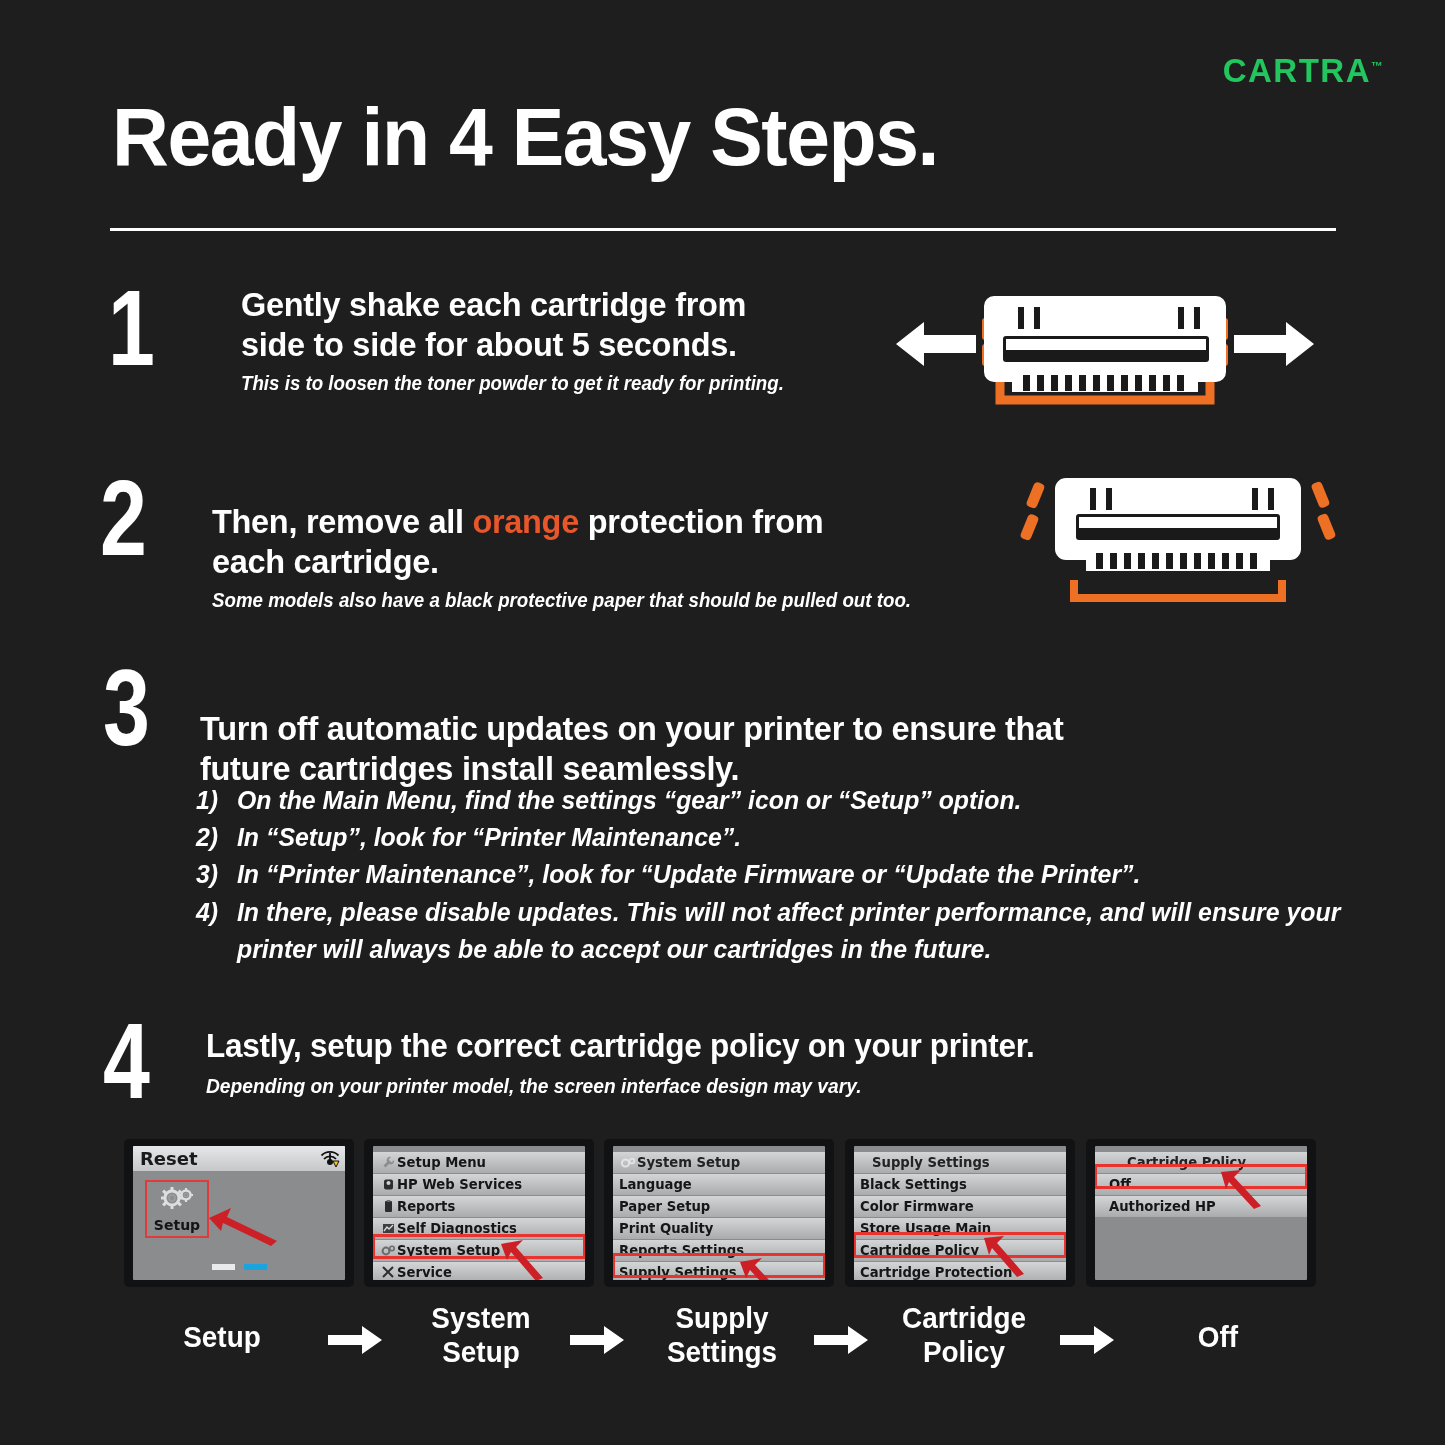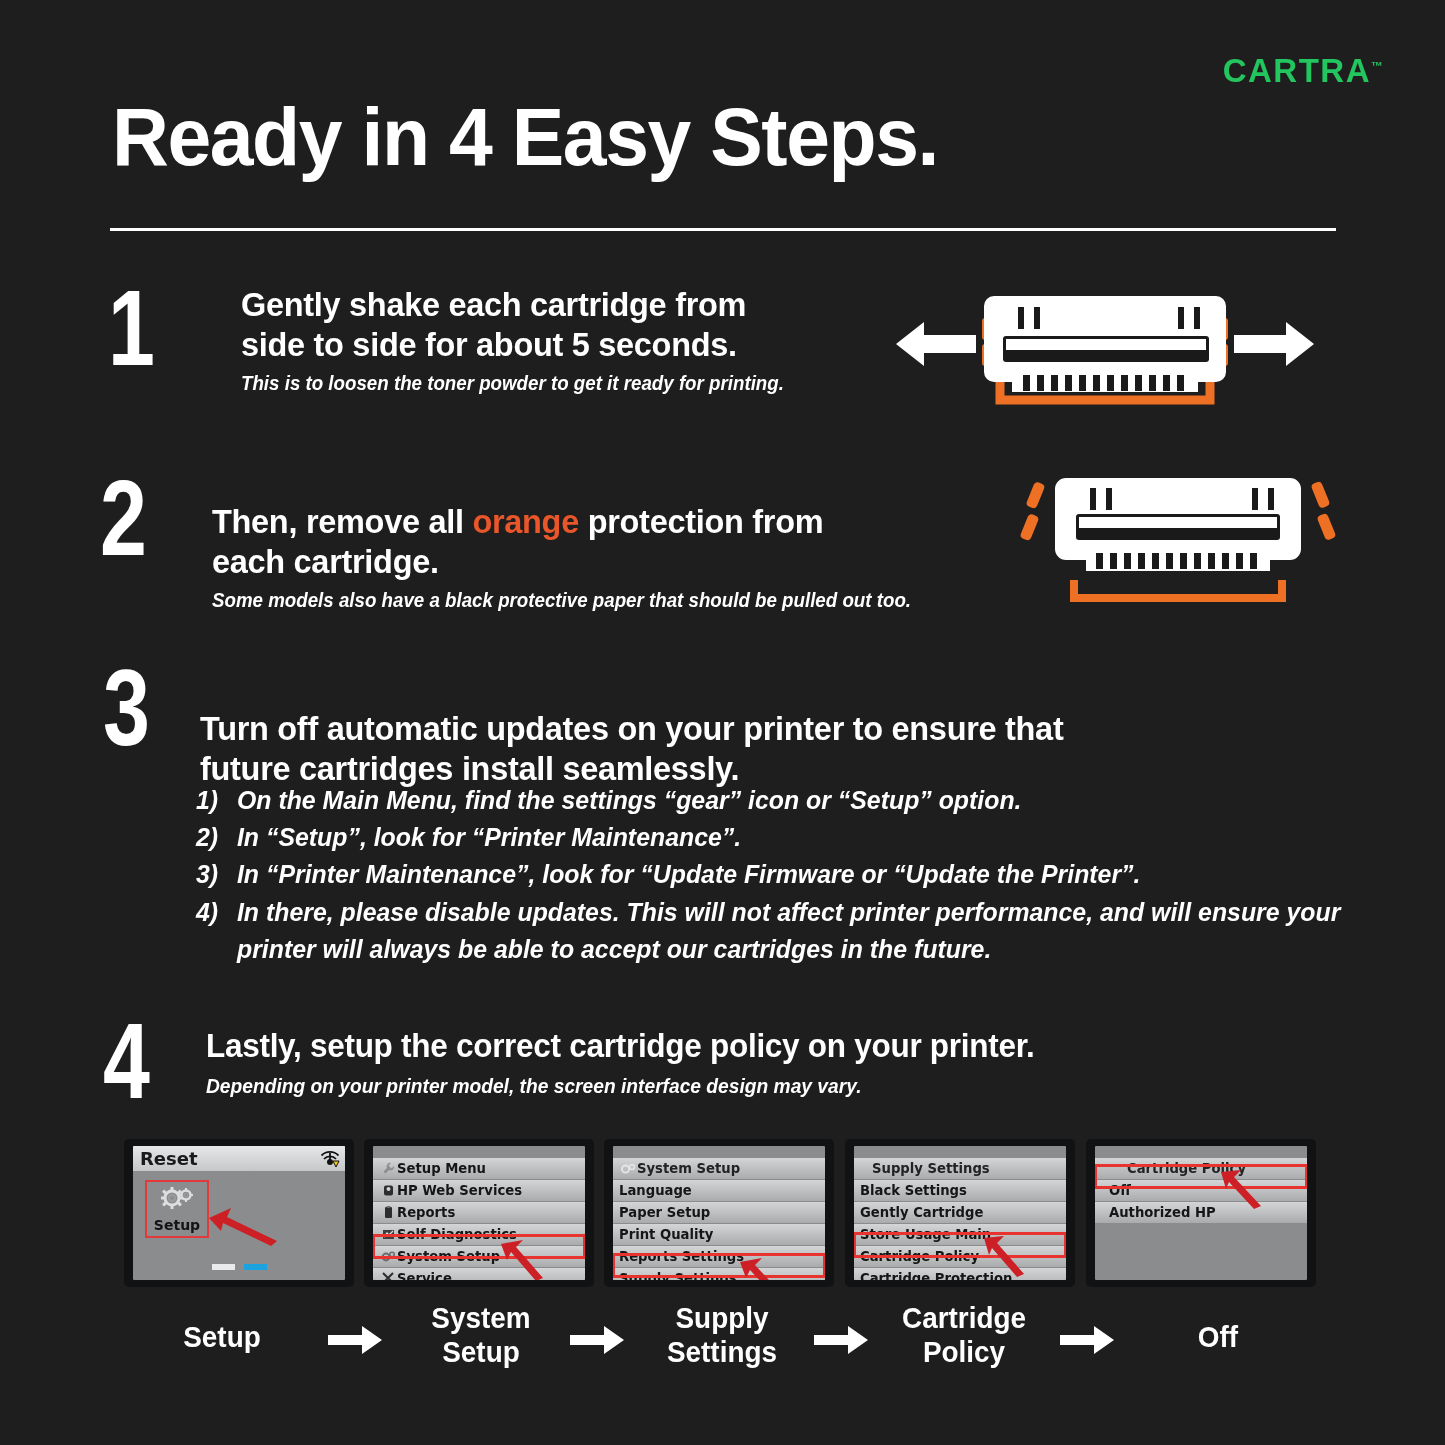--- a/index.html
+++ b/index.html
@@ -120,21 +120,21 @@
   }
   .setup-box .lbl {
     font-size:14px; font-weight:700; color:#141414; margin-top:1px;
     font-family:"DejaVu Sans", sans-serif;
   }
   .dots { position:absolute; bottom:10px; left:0; width:100%; display:flex; justify-content:center; gap:9px; }
   .dots i { display:block; width:23px; height:6px; background:#e9eaec; }
   .dots i.blue { background:#1ba3e0; }
 
   
-  .mlist { position:absolute; left:0; top:12px; width:100%; height:100%; }
+  .mlist { position:absolute; left:0; top:6px; width:100%; height:100%; }
   .mi {
     height:20.5px; margin-bottom:1.6px;
     background:linear-gradient(180deg,#d3d5d7 0%,#a9abad 100%);
     display:flex; align-items:center; padding-left:6px;
     font-size:13.2px; font-weight:700; color:#161616;
     font-family:"DejaVu Sans", sans-serif; white-space:nowrap;
   }
   .mi.hdr { color:#232323; }
   .mi .ic { width:18px; flex:0 0 18px; display:flex; align-items:center; justify-content:center; }
   .hl-box {
@@ -472,21 +472,21 @@
   <div class="screen" id="sc4">
     <div class="screen-inner">
       <div class="mlist">
         <div class="mi hdr">
             <span style="padding-left:12px">Supply Settings</span>
           </div>
         <div class="mi">
             <span>Black Settings</span>
           </div>
         <div class="mi">
-            <span>Gently Cartridge</span>
+            <span>Color Firmware</span>
           </div>
         <div class="mi">
             <span>Store Usage Main</span>
           </div>
         <div class="mi">
             <span>Cartridge Policy</span>
           </div>
         <div class="mi">
             <span>Cartridge Protection</span>
           </div>

